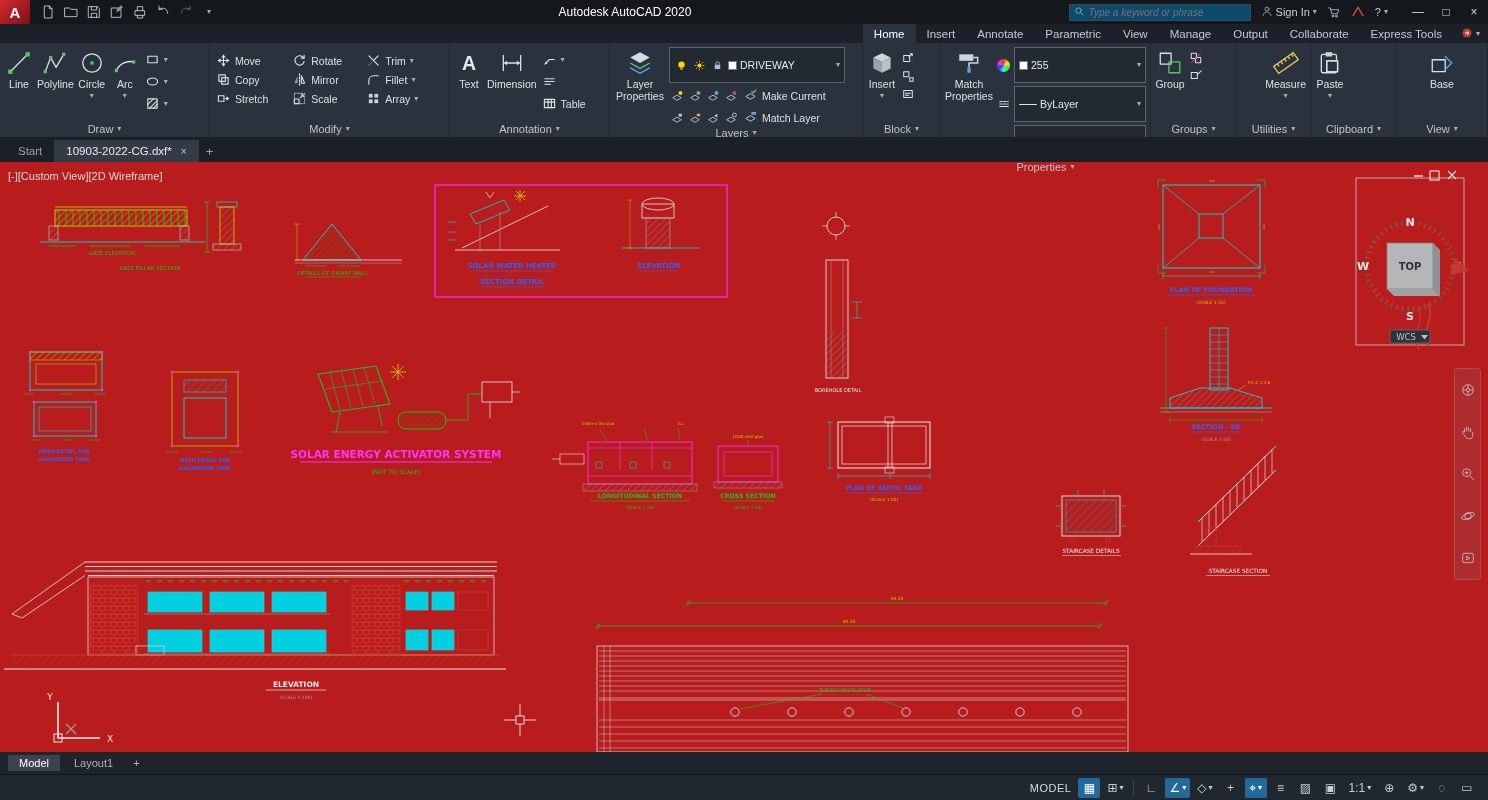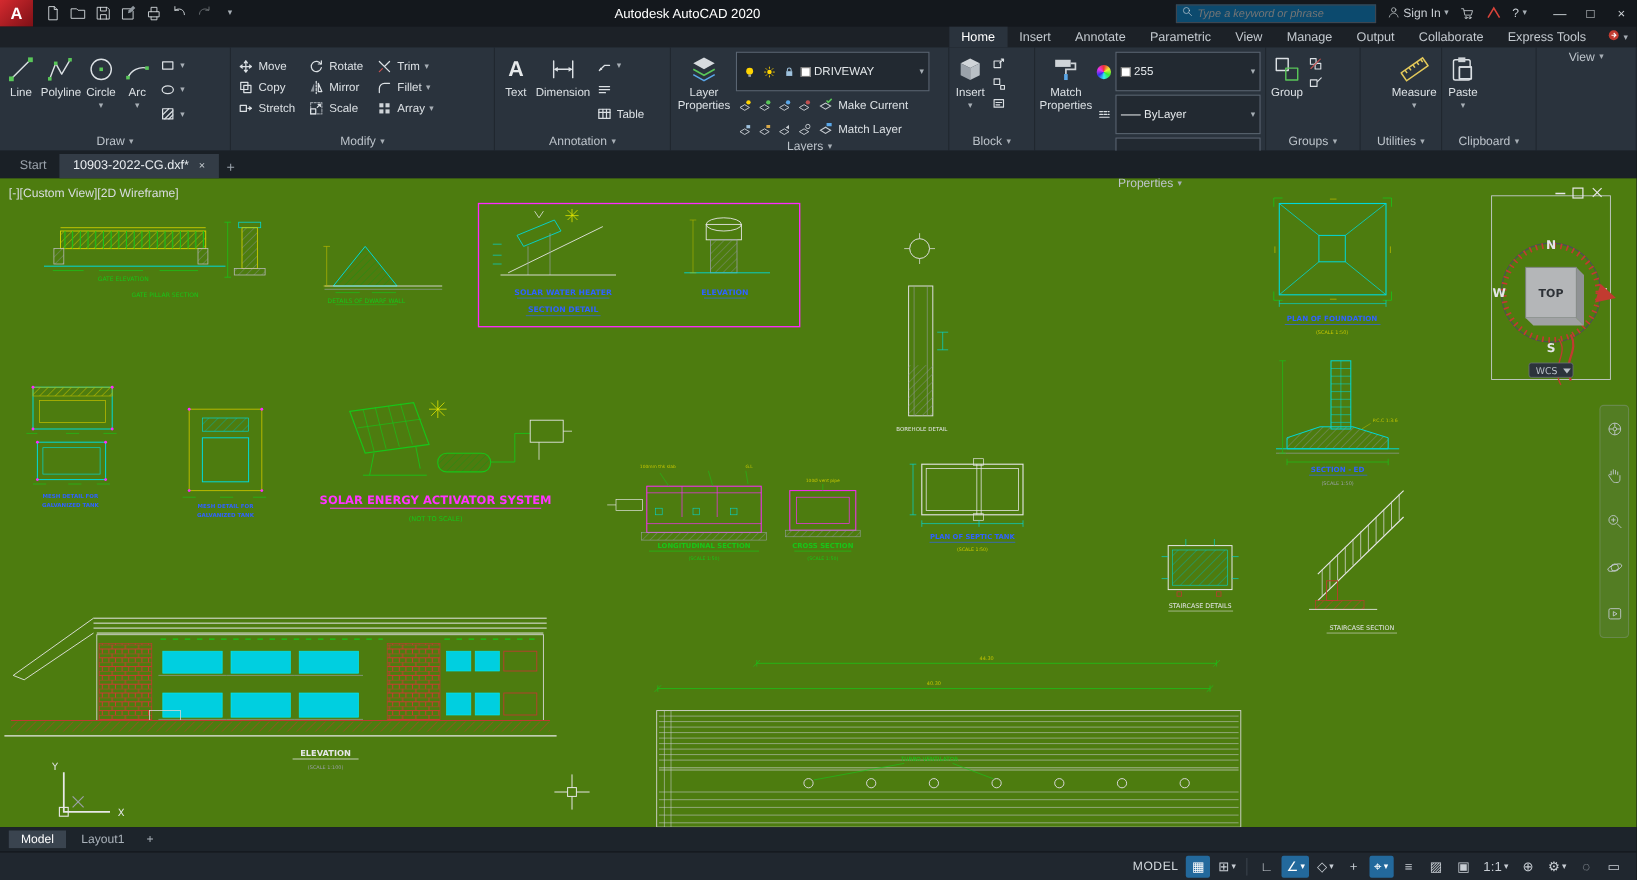--- a/index.html
+++ b/index.html
@@ -28,38 +28,38 @@
 .ribbon{position:absolute;top:43px;left:0;width:100%;height:94px;background:#2a333d;display:flex;color:#d5dade;z-index:4;}
 .panel{display:flex;flex-direction:column;border-right:1px solid #20272f;}
 .panel-body{flex:1;display:flex;align-items:flex-start;padding:4px 4px 0;gap:3px;}
 .panel-label{height:17px;display:flex;align-items:center;justify-content:center;font-size:11px;color:#bdc4cb;gap:4px;}
 .bigbtn{display:flex;flex-direction:column;align-items:center;gap:1px;padding-top:1px;font-size:10.5px;color:#dbe0e4;text-align:center;}
 .bicon{width:30px;height:30px;display:flex;align-items:center;justify-content:center;}
 .blabel{white-space:normal;line-height:1.1;}
 .smallbtn{display:flex;align-items:center;gap:4px;font-size:10.5px;height:19px;padding:0 2px;color:#dbe0e4;white-space:nowrap;}
 .sicon{width:15px;height:15px;display:flex;align-items:center;justify-content:center;}
 .mini{width:15px;height:15px;display:flex;align-items:center;justify-content:center;}
-.modify-grid{display:grid;grid-template-columns:auto auto auto;column-gap:8px;align-content:start;padding-top:4px;}
+.modify-grid{display:grid;grid-template-columns:auto auto auto;column-gap:20px;align-content:start;padding-top:4px;}
 .sidecol{display:flex;flex-direction:column;justify-content:flex-start;gap:3px;padding-top:3px;}
 .dd{display:flex;align-items:center;gap:3px;border:1px solid #5a6572;background:#222931;height:36px;padding:0 4px;font-size:10.5px;color:#e4e8eb;}
 .dd .caret{margin-left:auto;}
 .layers-col{display:flex;flex-direction:column;gap:3px;}
 .lrow{display:flex;align-items:center;gap:3px;}
 .swatch{width:9px;height:9px;background:#ffffff;border:1px solid #777;}
 .lineSample{width:18px;border-top:1.6px solid #dcdfe2;}
 .colorwheel{width:13px;height:13px;border-radius:50%;background:conic-gradient(#e33,#ee3,#3e3,#3ee,#33e,#e3e,#e33);}
 .ico *{stroke:#dbe0e4;fill:none;stroke-width:1.2;stroke-linecap:round;stroke-linejoin:round;}
 
 .file-tabs{position:absolute;top:137px;left:0;width:100%;height:25px;background:#1a2026;display:flex;align-items:flex-end;padding-left:6px;z-index:4;}
 .ftab{height:22px;display:flex;align-items:center;padding:0 12px;font-size:11.5px;color:#9aa2ab;gap:9px;}
 .ftab.active{background:#333c46;color:#e9edf0;}
 .ftab .xbtn{font-size:10px;color:#c4cace;}
 .ftab-add{width:22px;height:22px;color:#9aa2ab;display:flex;align-items:center;justify-content:center;font-size:13px;}
 
-.canvas{position:absolute;top:162px;left:0;width:1488px;height:590px;background:#4d7c0f;}
+.canvas{position:absolute;top:162px;left:0;width:1488px;height:590px;background:#b91c1c;}
 .vp-label{position:absolute;top:8px;left:8px;color:#d9dde1;font-size:11px;z-index:2;}
 .cad{position:absolute;top:0;left:0;}
 .cad text{font-family:"DejaVu Sans",sans-serif;}
 .tg{fill:#19c519;}.tb{fill:#2f62ff;font-weight:bold;}.ty{fill:#c6c600;}.tw{fill:#e4e6e8;}.tm{fill:#ff33ff;font-weight:bold;}.tgr{fill:#9aa0a6;}
 .navbar{position:absolute;right:7px;top:206px;width:27px;height:212px;background:rgba(120,130,142,0.16);border:1px sol­id;border:1px solid rgba(160,170,182,0.28);border-radius:4px;display:flex;flex-direction:column;align-items:center;justify-content:space-around;z-index:2;}
 .navbtn{width:20px;height:20px;display:flex;align-items:center;justify-content:center;}
 .nico *{stroke:#c3c9cf;fill:none;stroke-width:1.2;}
 
 .layout-bar{position:absolute;top:752px;left:0;width:100%;height:22px;background:#1d242b;display:flex;align-items:center;padding-left:8px;gap:3px;font-size:11px;z-index:4;}
 .ltab{padding:2px 11px;color:#aab2ba;}
@@ -702,20 +702,31 @@
           <span class="caret">▾</span>
         </div>
       </div>
       <div class="panel-label">
           <span>Clipboard</span>
           <span class="caret">▾</span>
         </div>
     </div>
 
     <div class="panel" style="flex:1">
+      <div class="panel-body" style="justify-content:center">
+        <div class="bigbtn">
+          <span class="bicon">
+              <svg class="ico" width="26" height="26" viewBox="0 0 24 24">
+                <rect x="3" y="9" width="12" height="11"></rect>
+                <path d="M15 6l6 6-6 6" style="stroke:#5aa7e8"></path>
+              </svg>
+            </span>
+          <span class="blabel">Base</span>
+        </div>
+      </div>
       <div class="panel-label">
           <span>View</span>
           <span class="caret">▾</span>
         </div>
     </div>
   </div>
 
   <div class="file-tabs">
     <span class="ftab">
         <span>Start</span>

